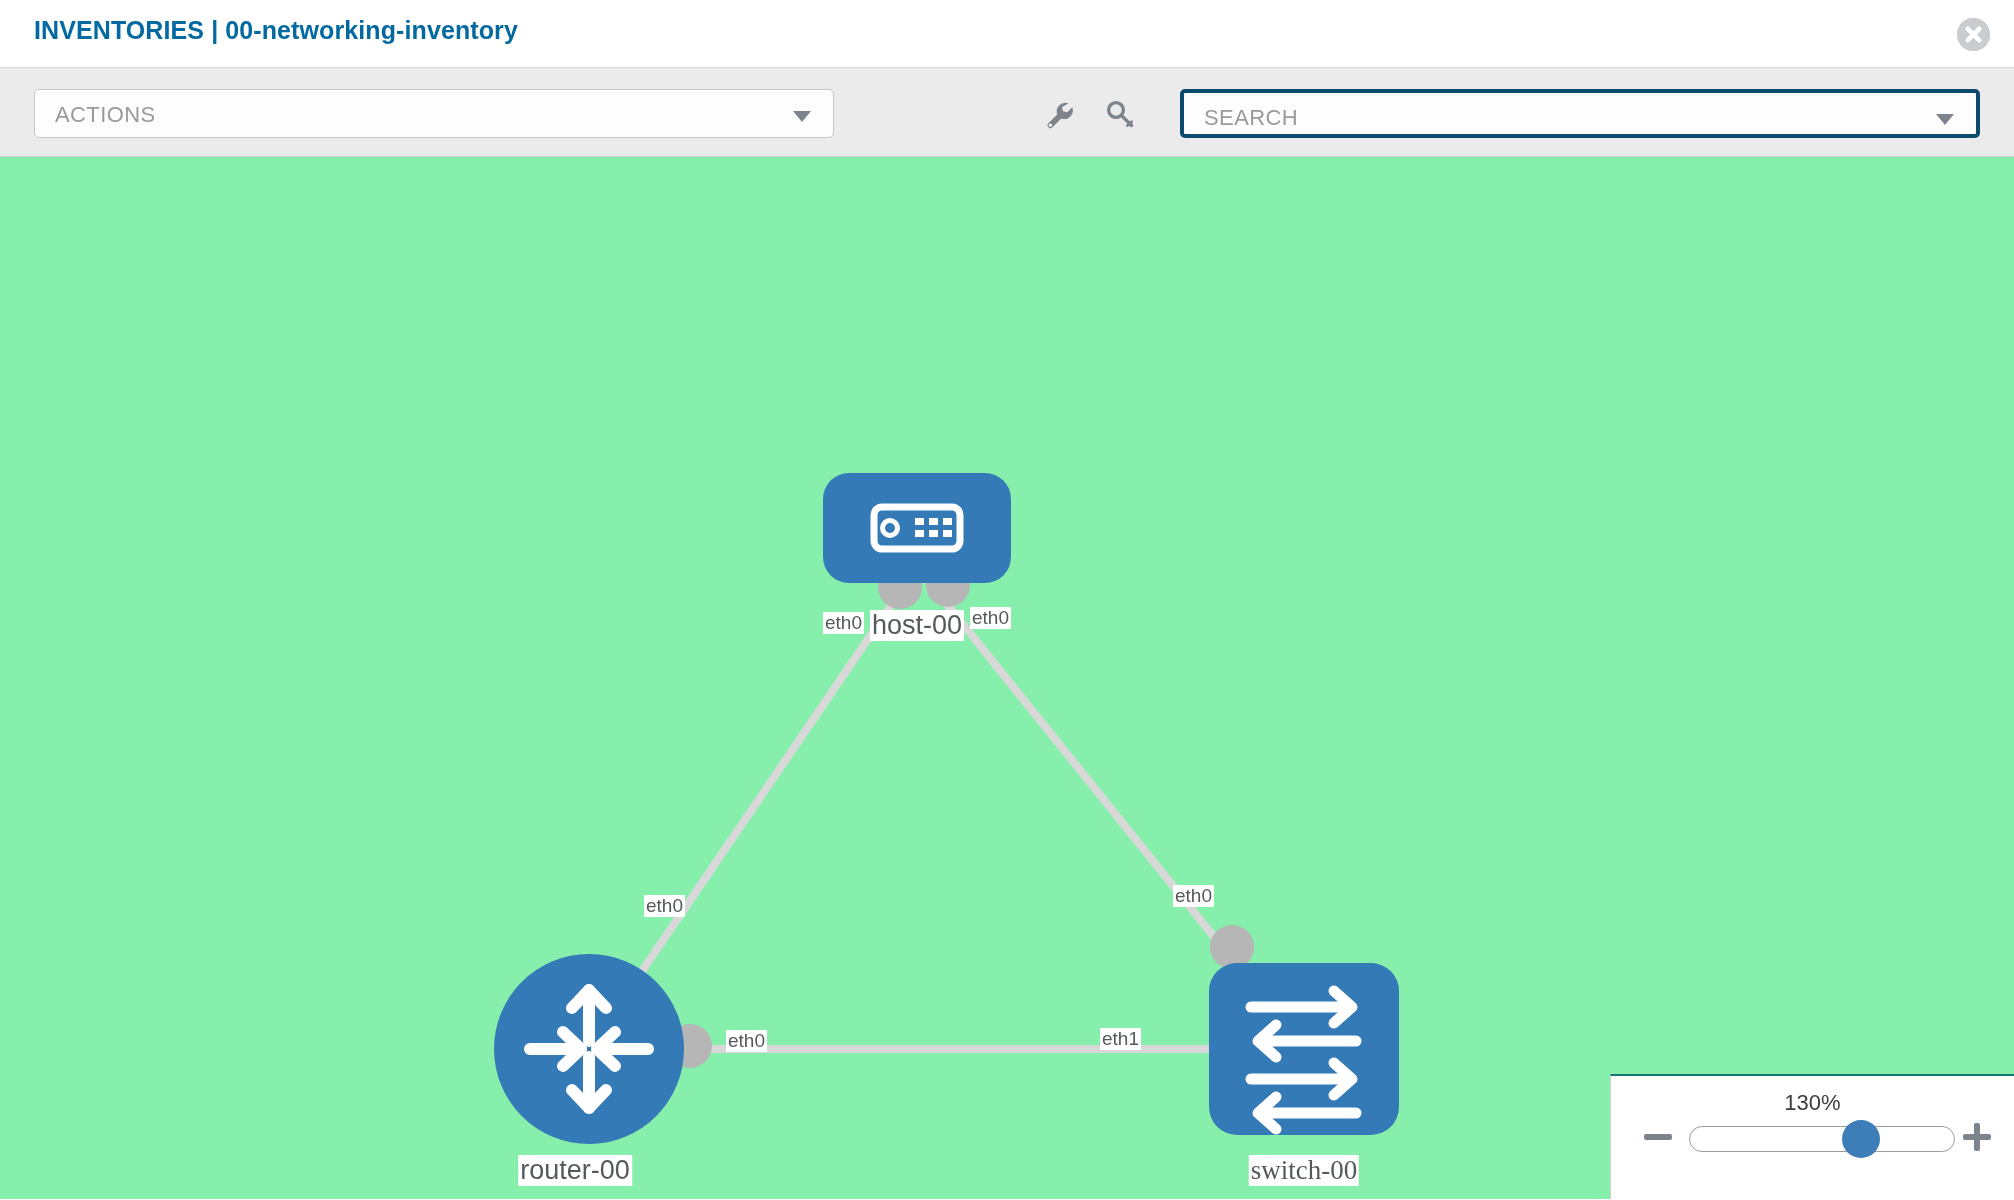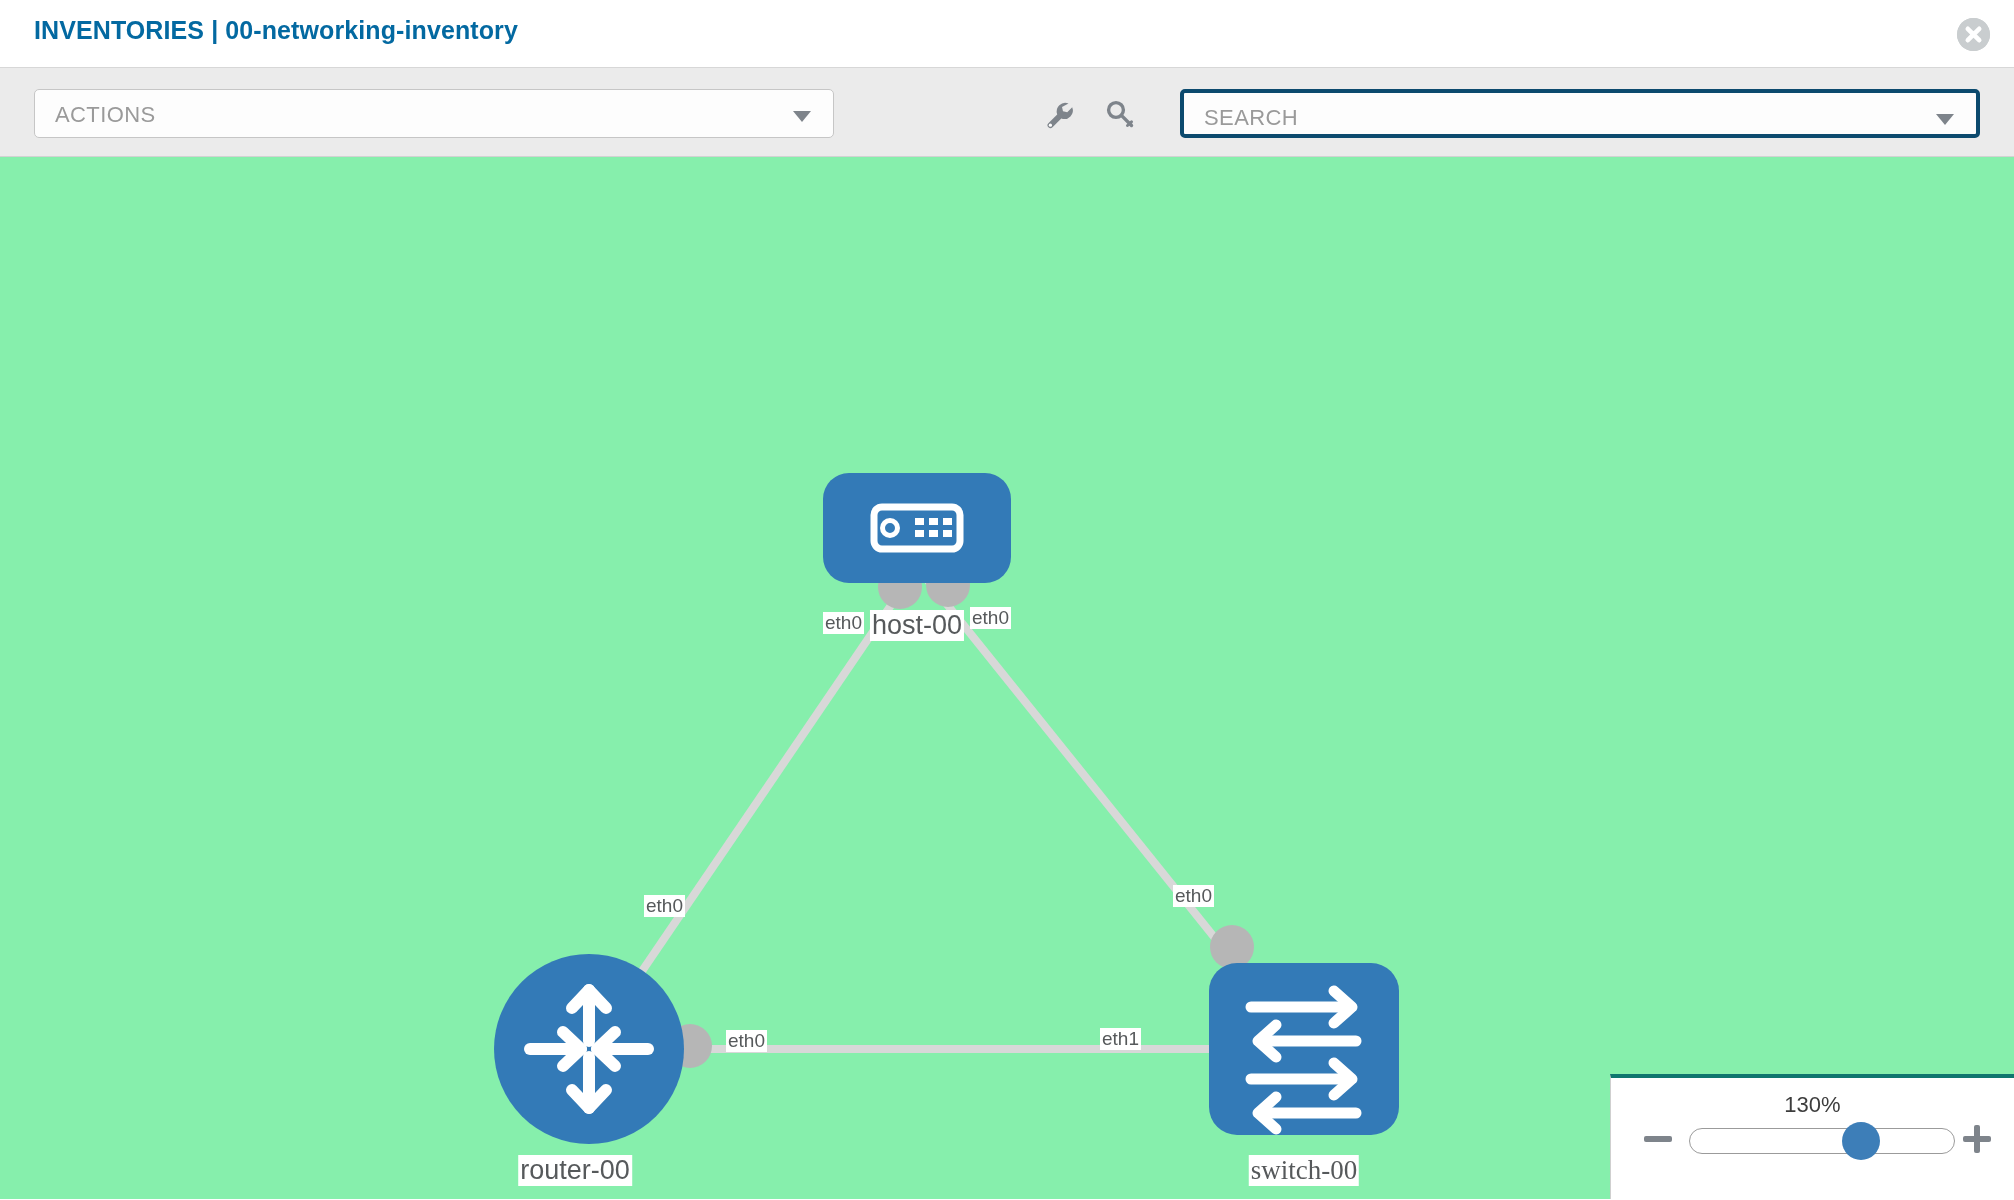--- a/index.html
+++ b/index.html
@@ -128,21 +128,21 @@
     padding: 0 2px;
     pointer-events: none;
   }
 
   
   .zoom-widget {
     position: absolute;
     right: 0; bottom: 0;
     width: 404px; height: 125px;
     background: #ffffff;
-    border-top: 4px solid #0f766e;
+    border-top: 2px solid #0f766e;
     border-left: 1px solid #cfcfcf;
   }
   .zoom-pct {
     position: absolute;
     top: 14px; left: 0; right: 0;
     text-align: center;
     font-size: 22px;
     color: #3d3d3d;
   }
   .zoom-minus, .zoom-plus {

